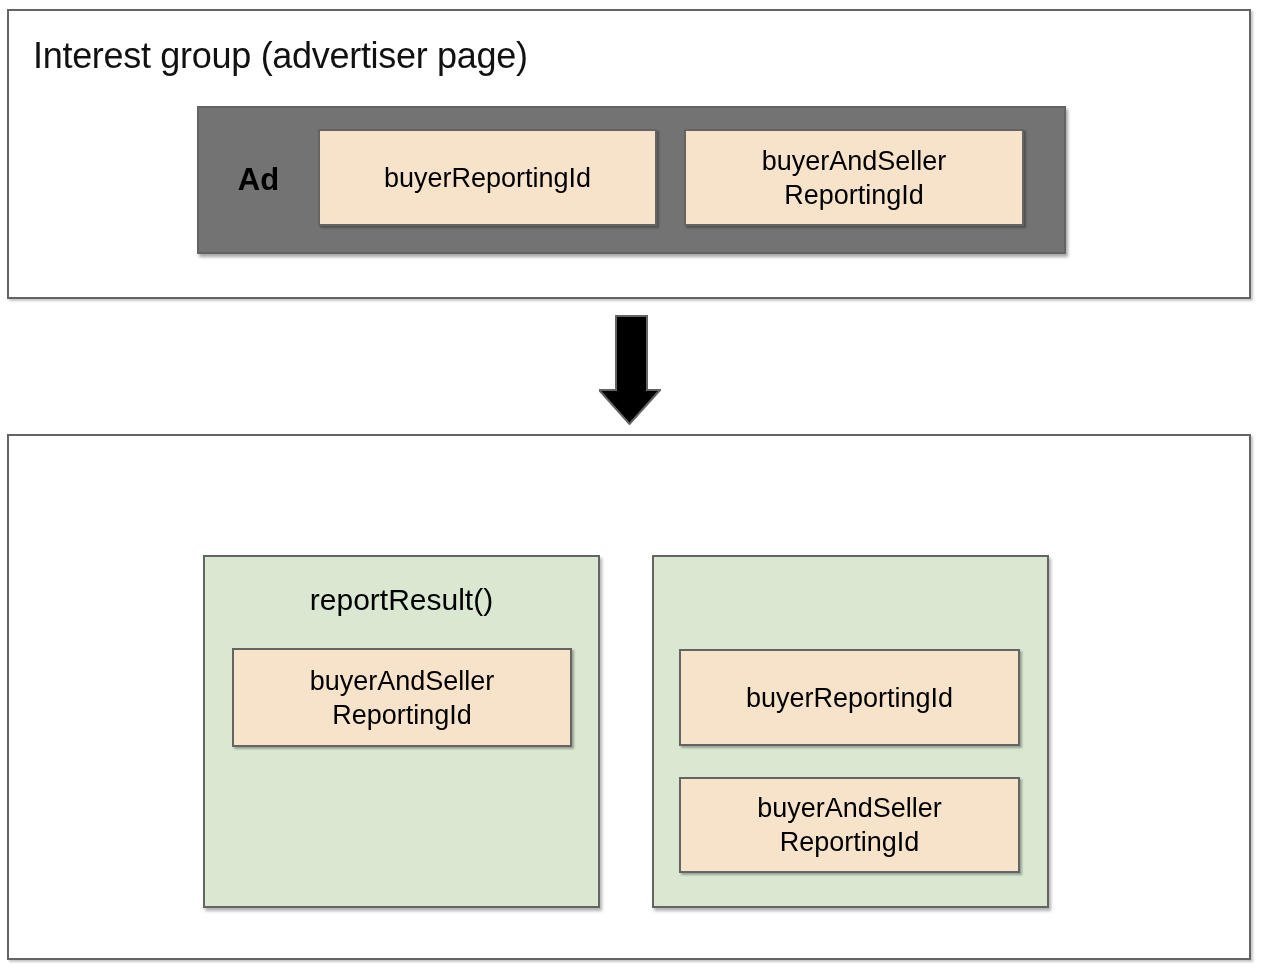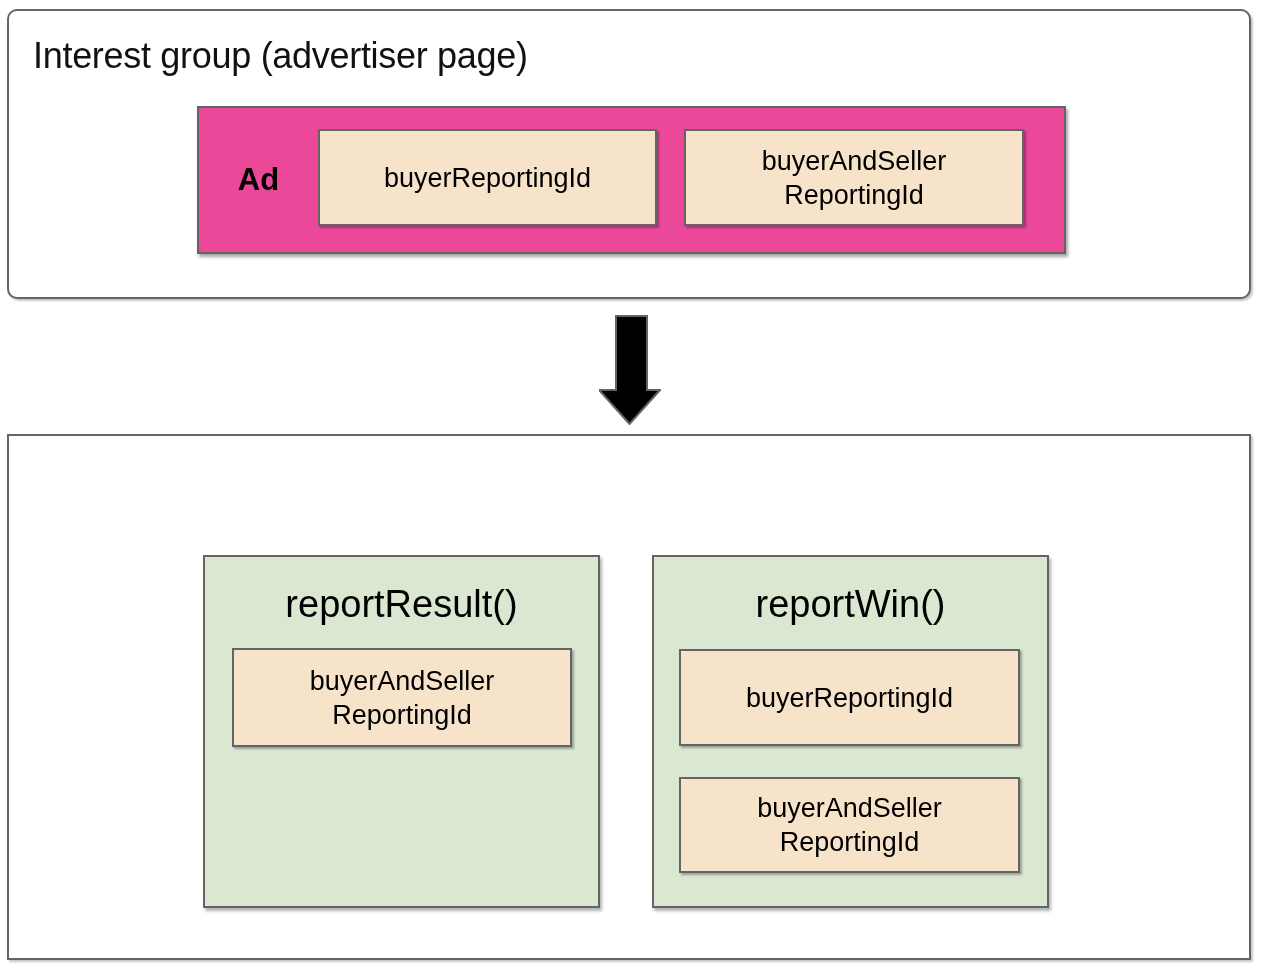--- a/index.html
+++ b/index.html
@@ -18,21 +18,21 @@
   }
   .outer-box {
     position: absolute;
     left: 7px;
     width: 1244px;
     background: #ffffff;
     border: 2px solid #646464;
     box-sizing: border-box;
     box-shadow: 2px 2px 2px rgba(0,0,0,0.22);
   }
-  .outer-box.top { top: 9px; height: 290px; border-radius: 10px; }
+  .outer-box.top { top: 9px; height: 290px; }
   .outer-box.bottom { top: 434px; height: 526px; }
 
   .section-title {
     position: absolute;
     left: 24px;
     top: 24px;
     font-size: 36px;
     letter-spacing: -0.3px;
     color: #111111;
     white-space: nowrap;
@@ -100,56 +100,55 @@
     box-shadow: 2px 3px 3px rgba(0,0,0,0.3);
   }
   .fn-box.report-result { left: 194px; }
   .fn-box.report-win   { left: 643px; }
   .fn-title {
     position: absolute;
     left: 0;
     top: 26px;
     width: 100%;
     text-align: center;
-    font-size: 38px;
+    font-size: 30px;
     color: #000000;
   }
   .fn-box.report-result .chip-1 { left: 27px; top: 91px;  width: 340px; height: 99px; }
   .fn-box.report-win  .chip-1   { left: 25px; top: 92px;  width: 341px; height: 97px; }
   .fn-box.report-win  .chip-2   { left: 25px; top: 220px; width: 341px; height: 96px; }
 </style>
 </head>
 <body>
 
 <div class="canvas">
 
   <div class="outer-box top">
     <div class="section-title">Interest group (advertiser page)</div>
 
-    <div class="ad-box" style="background: #ec4899; padding-left: 31px;">
+    <div class="ad-box" style="background: #737373; padding-left: 31px;">
       <div class="ad-label">Ad</div>
       <div class="id-chip chip-1" style="background: rgb(247, 227, 201);">buyerReportingId</div>
       <div class="id-chip chip-2" style="background: rgb(247, 227, 201);">buyerAndSeller
 ReportingId</div>
     </div>
   </div>
 
   <svg class="flow-arrow" viewBox="0 0 62 110">
     <polygon points="17,1 48,1 48,75 61,75 30.5,109 0,75 17,75" fill="#000000" stroke="#646464" stroke-width="2" stroke-linejoin="miter"></polygon>
   </svg>
 
   <div class="outer-box bottom">
 
     <div class="fn-box report-result" style="background: rgb(218, 232, 210);">
       <div class="fn-title">reportResult()</div>
       <div class="id-chip chip-1" style="background: rgb(247, 227, 201);">buyerAndSeller
 ReportingId</div>
     </div>
 
     <div class="fn-box report-win" style="background: rgb(218, 232, 210);">
-      <div class="fn-title">reportWin()</div>
       <div class="id-chip chip-1" style="background: rgb(247, 227, 201);">buyerReportingId</div>
       <div class="id-chip chip-2" style="background: rgb(247, 227, 201);">buyerAndSeller
 ReportingId</div>
     </div>
   </div>
 
 </div>
 
 </body></html>

